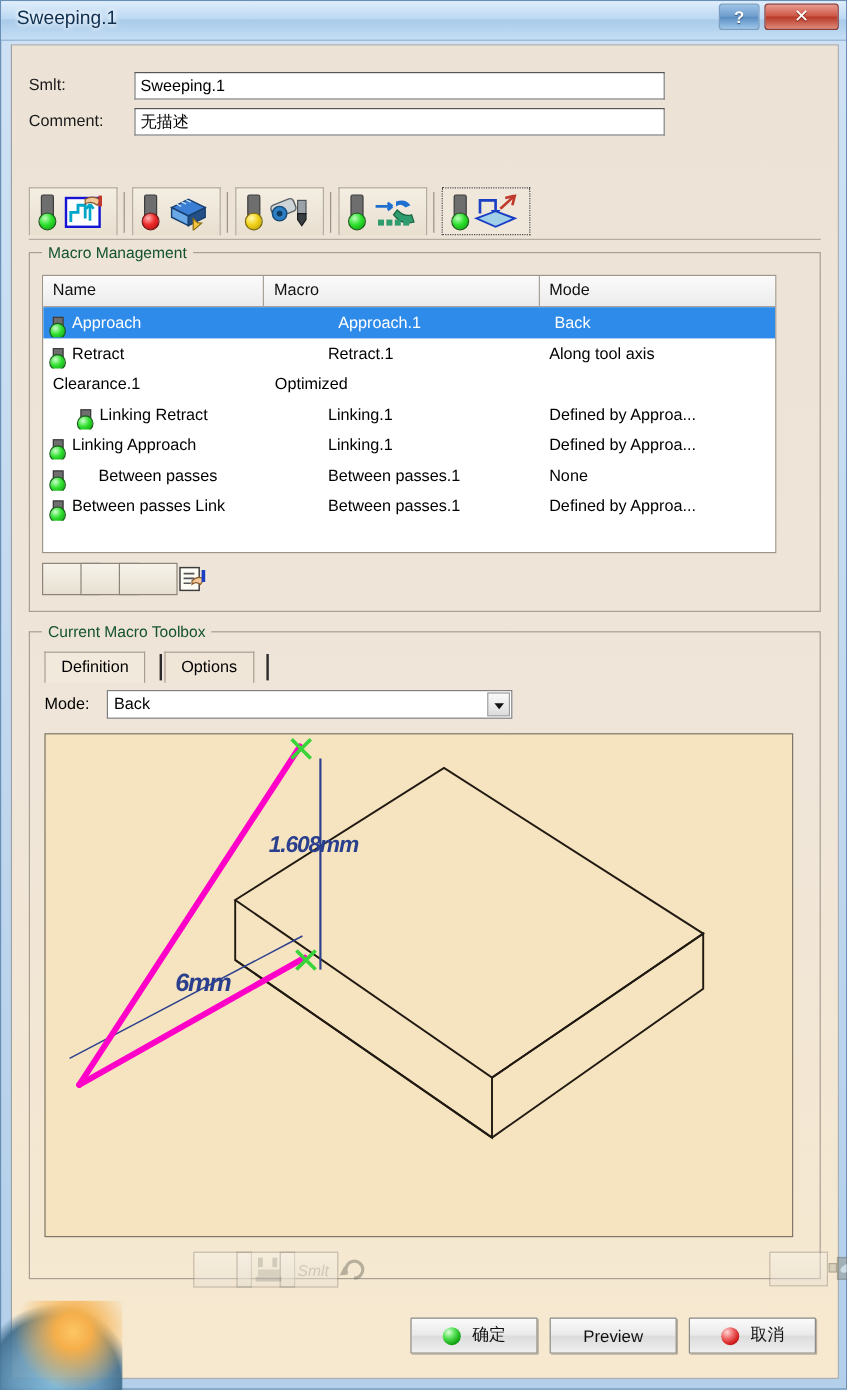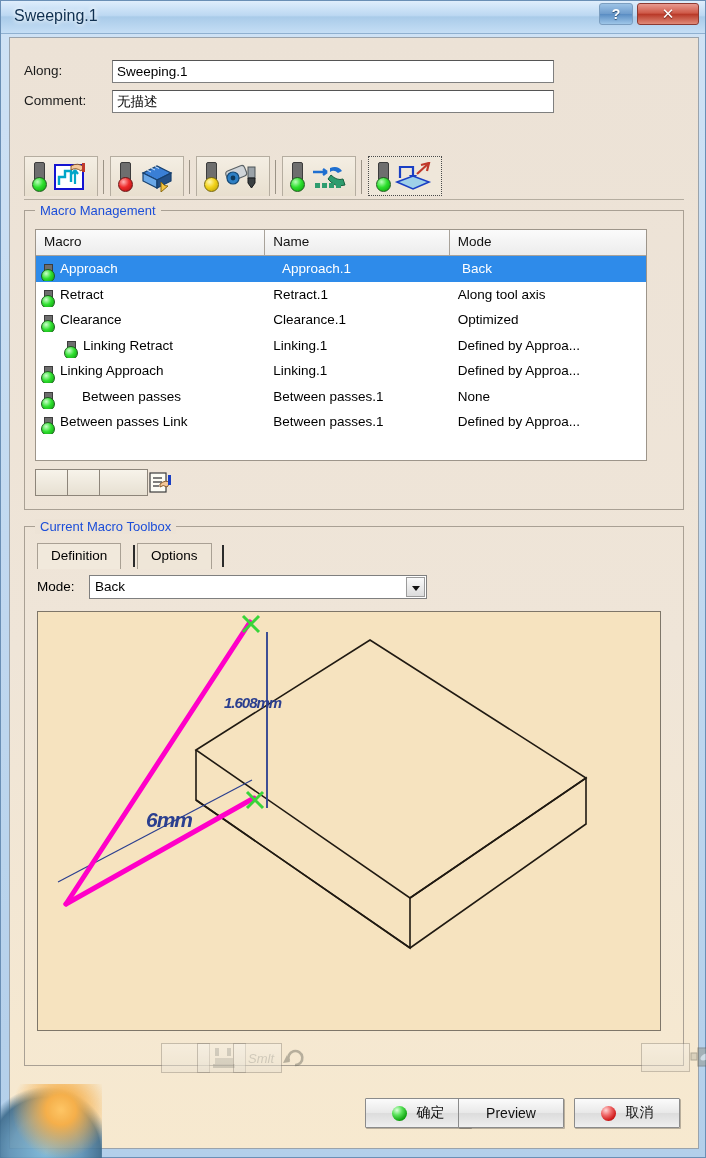--- a/index.html
+++ b/index.html
@@ -92,21 +92,21 @@
   .tl .body{position:absolute;left:2px;top:0;width:9px;height:17px;background:#6e6e6e;border:1px solid #3c3c3c;border-radius:2px;}
   .tl .lamp{position:absolute;left:0px;top:15px;width:13px;height:13px;border-radius:50%;border:1px solid #1f5f1f;
             background:radial-gradient(circle at 35% 30%,#b9ffb9 0%,#2ee02e 45%,#0a9a0a 100%);}
   .tl .lamp.red{border-color:#6e1616;background:radial-gradient(circle at 35% 30%,#ffb4b4 0%,#ef2b2b 45%,#a50d0d 100%);}
   .tl .lamp.yellow{border-color:#7a6a0d;background:radial-gradient(circle at 35% 30%,#fff7b0 0%,#f2d21a 45%,#b59b05 100%);}
   .tabicon{position:absolute;left:24px;top:5px;width:44px;height:30px;}
   
   .group{position:absolute;box-sizing:border-box;border:1px solid #a9a094;}
   .group-title{
     position:absolute;top:-8px;left:10px;padding:0 5px;
-    background:#ede3d6;font-size:13px;color:#1d4ed8;white-space:nowrap;
+    background:#ede3d6;font-size:13px;color:#14532d;white-space:nowrap;
   }
   
   #macro-table{
     position:absolute;left:0;top:0;width:100%;height:100%;
     background:#fff;border:1px solid #9d958a;box-sizing:border-box;
     overflow:hidden;
   }
   .thead{display:flex;height:25px;background:#f0f0f0;border-bottom:1px solid #a8a29a;}
   .th{
     box-sizing:border-box;padding:4px 8px;font-size:13.5px;color:#111;
@@ -186,21 +186,21 @@
     <div id="title-text">Sweeping.1</div>
     <div class="winbtn" id="help-btn">?</div>
     <div class="winbtn" id="close-btn">✕</div>
   </div>
 
   <div id="client">
     <div class="dialogbg"></div>
     <div id="globe"></div>
 
     <div class="fieldrow" style="top:22px;width:100%;">
-      <div class="flabel">Along:</div>
+      <div class="flabel">Smlt:</div>
       <div class="finput" style="left:102px;top:0;width:442px;">Sweeping.1</div>
     </div>
     <div class="fieldrow" style="top:52px;width:100%;">
       <div class="flabel">Comment:</div>
       <div class="finput" style="left:102px;top:0;width:442px;">无描述</div>
     </div>
 
     <div id="tabstrip">
 
       <div class="icontab" style="left:0px;">
@@ -290,22 +290,22 @@
       </div>
     </div>
     <div id="tabline"></div>
 
     <div class="group" style="left:14px;top:172px;width:660px;height:300px;">
       <div class="group-title">Macro Management</div>
 
       <div style="position:absolute;left:10px;top:18px;width:612px;height:232px;">
         <div id="macro-table">
           <div class="thead">
+            <div class="th" style="width:185px;">Name</div>
             <div class="th" style="width:230px;">Macro</div>
-            <div class="th" style="width:185px;">Name</div>
             <div class="th" style="width:197px;border-right:none;">Mode</div>
           </div>
 
           <div class="trow selected">
             <div class="td first" style="width:230px;">
               <span class="minilight">
                   <span class="mb"></span>
                   <span class="ml"></span>
                 </span>
               <span>Approach</span>
@@ -320,27 +320,20 @@
                   <span class="mb"></span>
                   <span class="ml"></span>
                 </span>
               <span>Retract</span>
             </div>
             <div class="td" style="width:185px;">Retract.1</div>
             <div class="td" style="width:197px;">Along tool axis</div>
           </div>
 
           <div class="trow">
-            <div class="td first" style="width:230px;">
-              <span class="minilight">
-                  <span class="mb"></span>
-                  <span class="ml"></span>
-                </span>
-              <span>Clearance</span>
-            </div>
             <div class="td" style="width:185px;">Clearance.1</div>
             <div class="td" style="width:197px;">Optimized</div>
           </div>
 
           <div class="trow">
             <div class="td first" style="width:230px;padding-left:28px;">
               <span class="minilight">
                   <span class="mb"></span>
                   <span class="ml"></span>
                 </span>
@@ -451,21 +444,21 @@
             <path d="M28 292 L212 10"></path>
             <path d="M28 292 L216 186"></path>
           </g>
 
           <g stroke="#39d43a" stroke-width="3">
             <path d="M205 4 L221 20 M221 4 L205 20"></path>
             <path d="M209 180 L225 196 M225 180 L209 196"></path>
           </g>
         </svg>
         <div style="position:absolute;left:186px;top:82px;font-style:italic;font-weight:bold;
-                    font-size:15px;color:#2b3f8f;letter-spacing:-1px;">1.608mm</div>
+                    font-size:19px;color:#2b3f8f;letter-spacing:-1px;">1.608mm</div>
         <div style="position:absolute;left:108px;top:196px;font-style:italic;font-weight:bold;
                     font-size:21px;color:#2b3f8f;letter-spacing:-1px;">6mm</div>
       </div>
 
       <div class="toolbtn disabled-icon" style="left:136px;top:516px;width:32px;height:30px;">
         <svg width="30" height="28" viewBox="0 0 30 28">
           <path d="M4 20 h22 v4 h-22 z" fill="#6b6a5e"></path>
           <rect x="6" y="4" width="4" height="8" fill="#6b6a5e"></rect>
           <rect x="18" y="4" width="4" height="8" fill="#6b6a5e"></rect>
           <path d="M6 14 h18 v6 h-18 z" fill="#8d8b7a"></path>
@@ -485,21 +478,21 @@
 
       <div class="toolbtn disabled-icon" style="left:616px;top:516px;width:30px;height:29px;">
         <svg width="28" height="27" viewBox="0 0 28 27">
           <rect x="9" y="4" width="15" height="18" fill="#8d8b7a" stroke="#5e5c50" stroke-width="1.2"></rect>
           <ellipse cx="16" cy="13" rx="5" ry="3" fill="#efeade" transform="rotate(-30 16 13)"></ellipse>
           <rect x="2" y="9" width="6" height="7" fill="#b8b4a2" stroke="#5e5c50" stroke-width="1"></rect>
         </svg>
       </div>
     </div>
 
-    <div class="btn" style="left:332px;top:1060px;width:106px;margin-left:23px;">
+    <div class="btn" style="left:332px;top:1060px;width:106px;">
       <span class="sphere green"></span>
       <span>确定</span>
     </div>
     <div class="btn" style="left:448px;top:1060px;width:106px;">
       <span>Preview</span>
     </div>
     <div class="btn" style="left:564px;top:1060px;width:106px;">
       <span class="sphere red"></span>
       <span>取消</span>
     </div>

